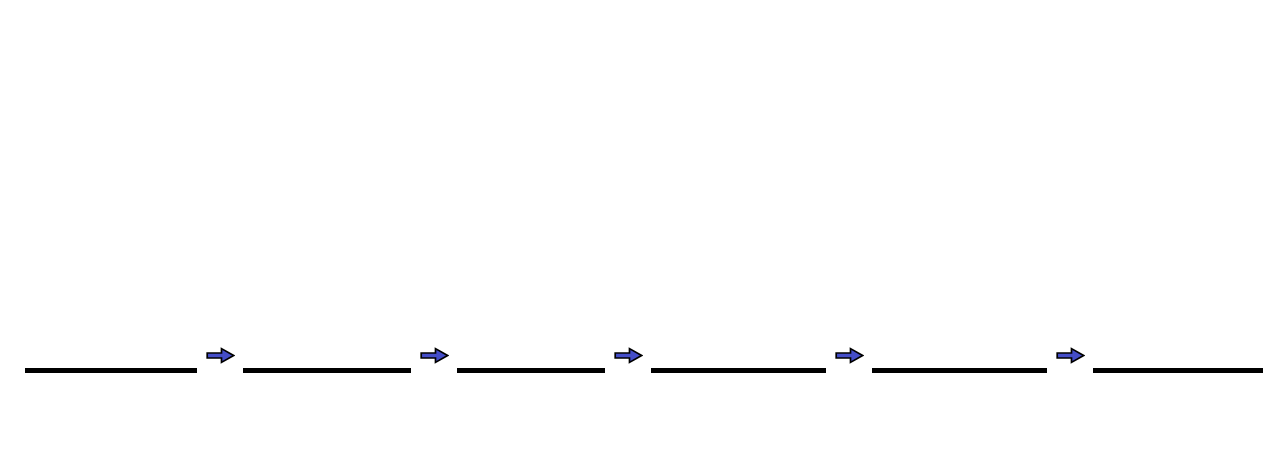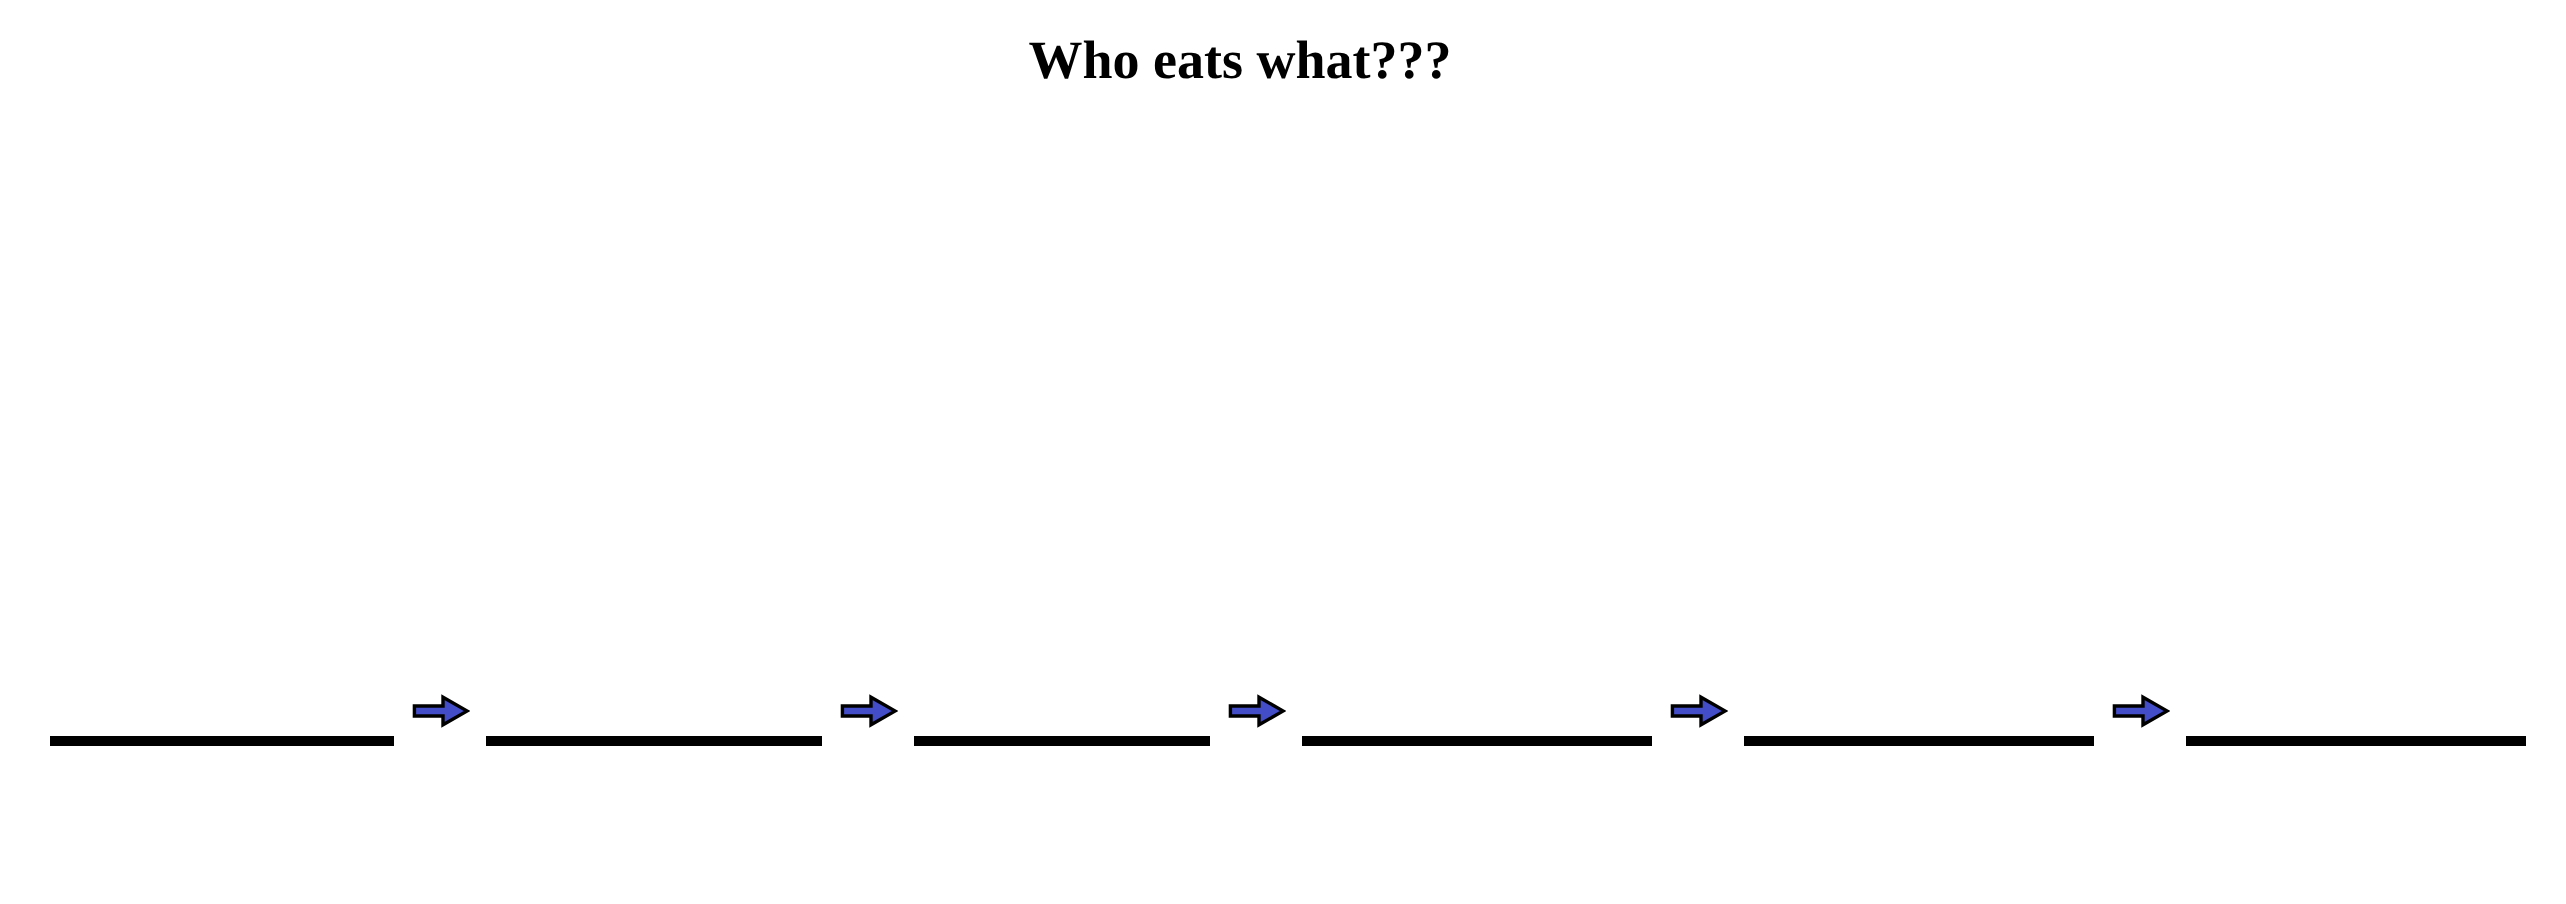--- a/index.html
+++ b/index.html
@@ -63,21 +63,20 @@
     font-size: 27px;
     line-height: 31px;
   }
 </style>
 </head>
 <body>
 
 <div class="slide">
 
   <div class="header">
-    <h1 class="title">Who eats what???</h1>
   </div>
 
   <div class="chain-row">
       <div class="blank" style="width: 172px; background: rgb(0, 0, 0);"></div>
       <svg class="arrow" width="29" height="17" viewBox="0 0 29 17">
         <path d="M1.2 6 L15.5 6 L15.5 1.6 L27.6 8.5 L15.5 15.4 L15.5 11 L1.2 11 Z" fill="#444DC8" stroke="#000000" stroke-width="1.7" stroke-linejoin="miter"></path>
       </svg>
       <div class="blank" style="width: 168px; background: rgb(0, 0, 0);"></div>
       <svg class="arrow" width="29" height="17" viewBox="0 0 29 17">
         <path d="M1.2 6 L15.5 6 L15.5 1.6 L27.6 8.5 L15.5 15.4 L15.5 11 L1.2 11 Z" fill="#444DC8" stroke="#000000" stroke-width="1.7" stroke-linejoin="miter"></path>

